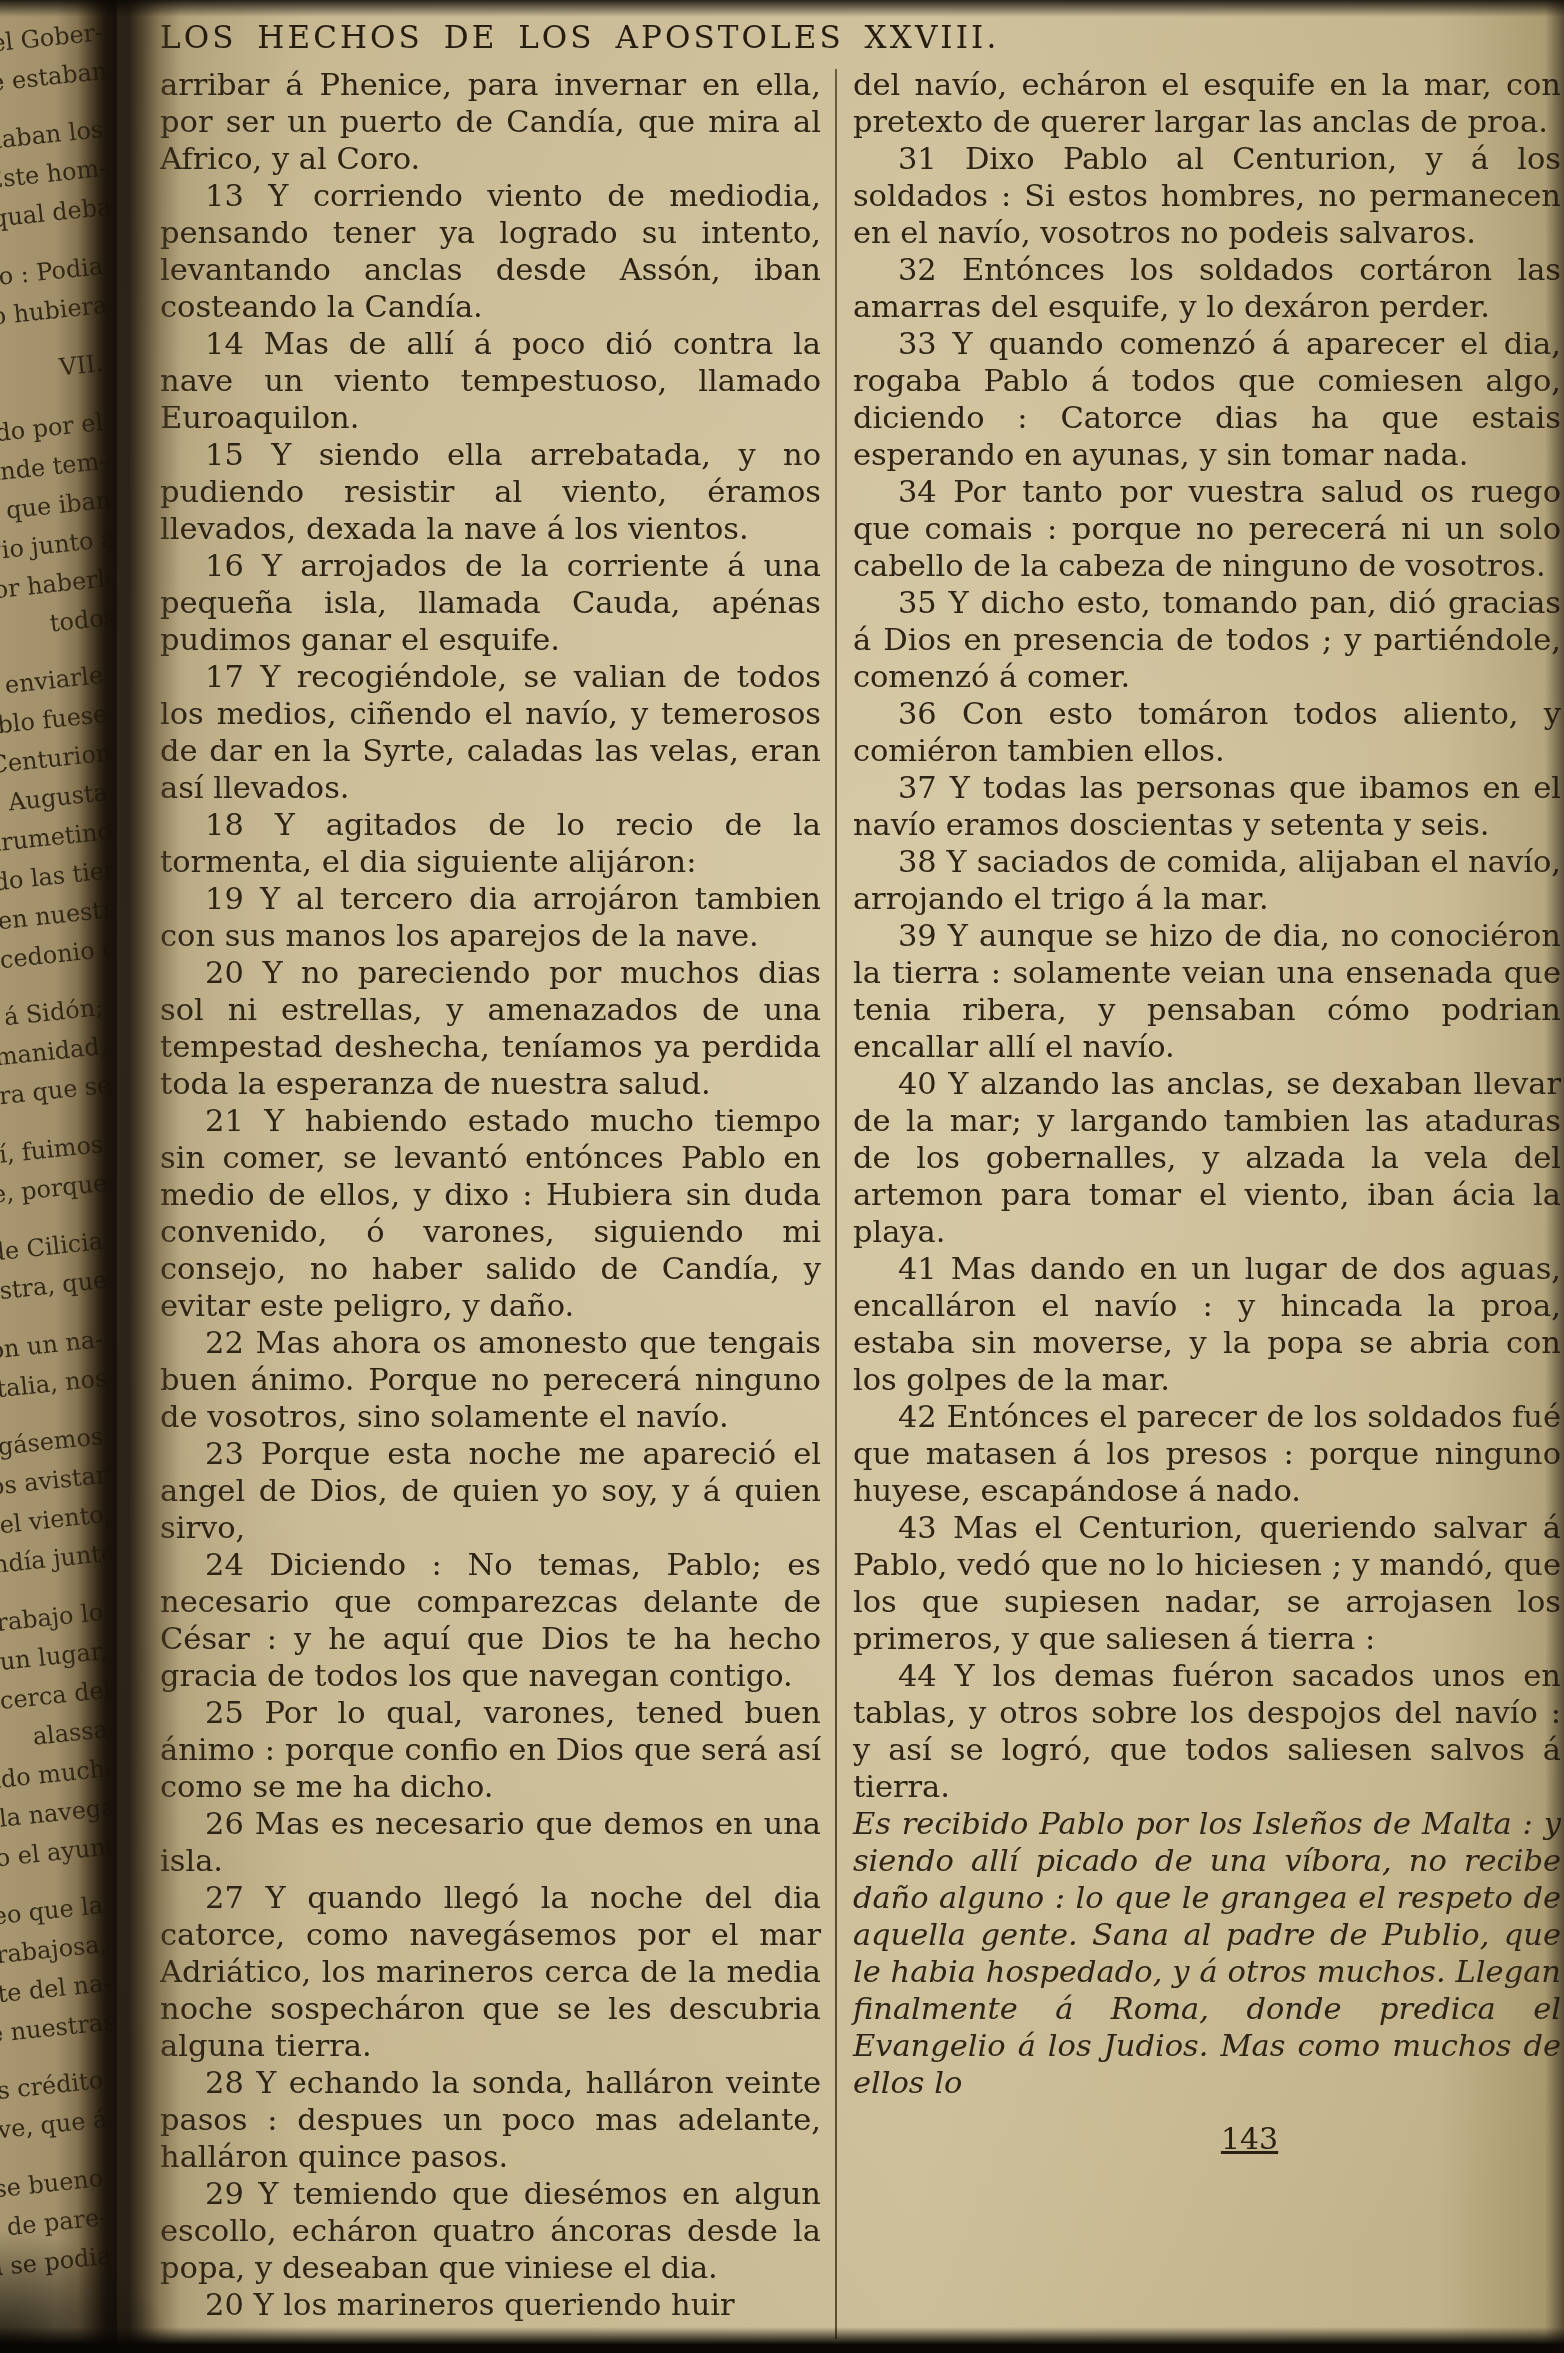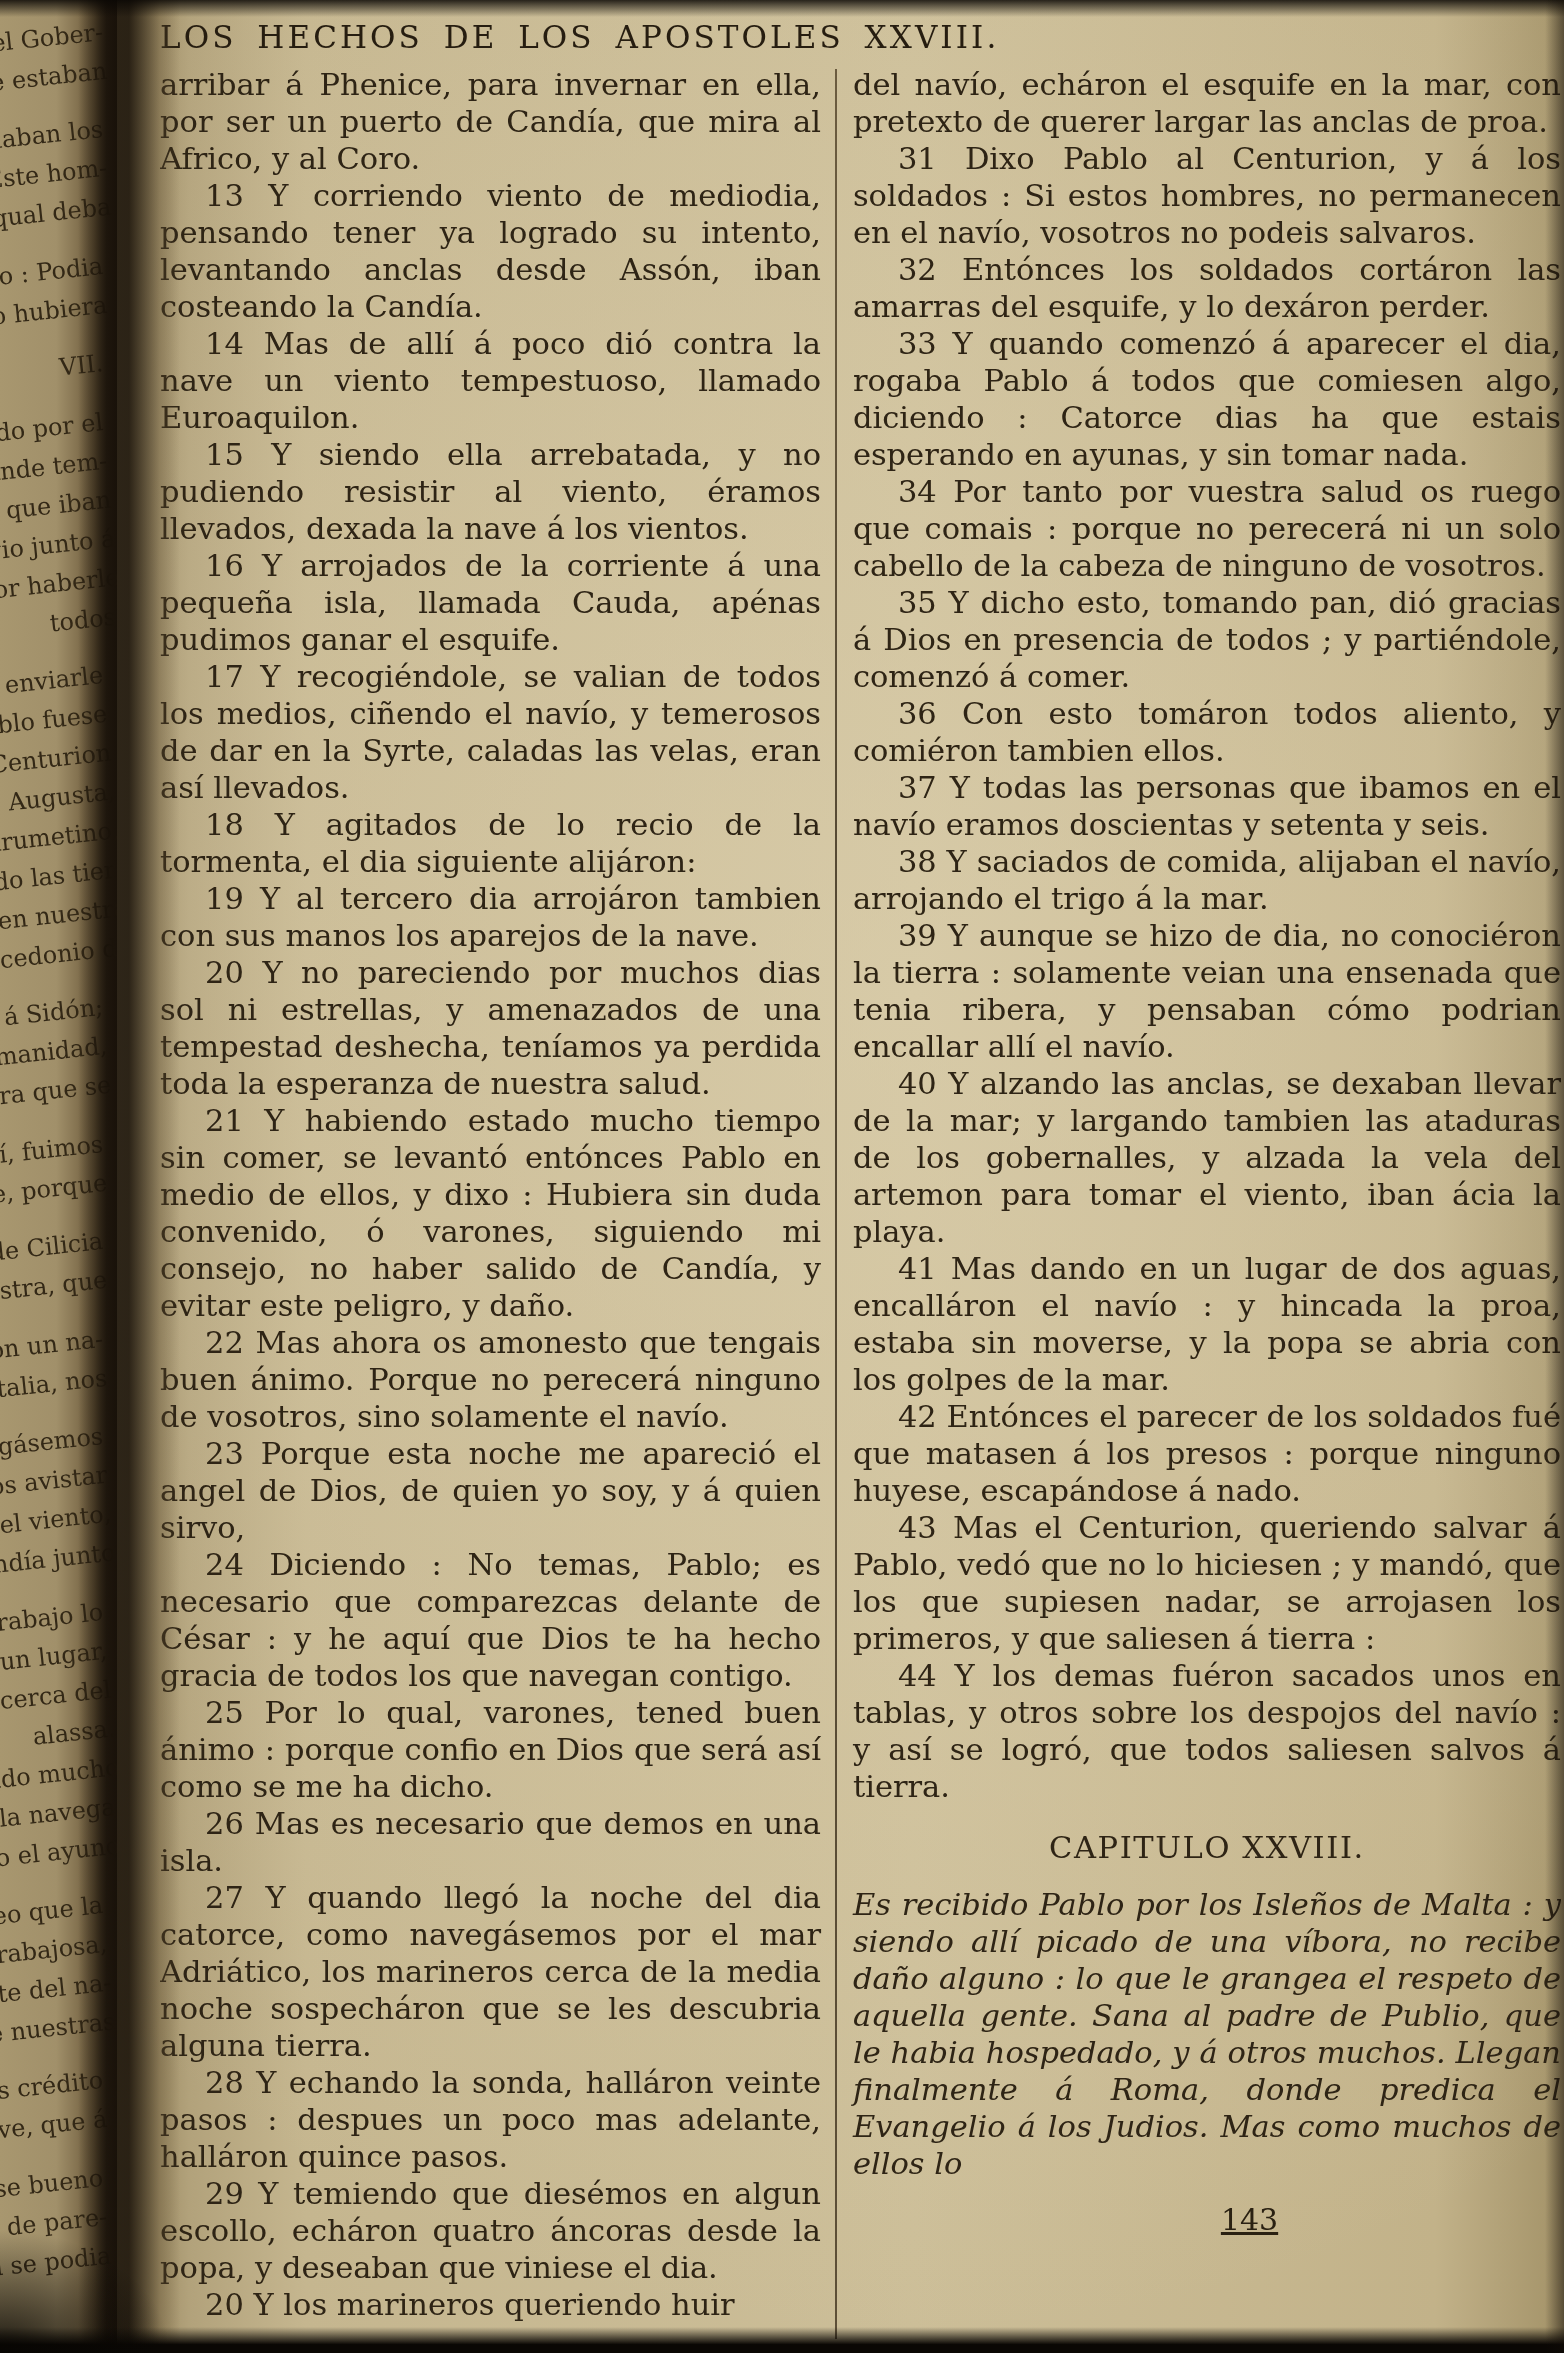--- a/index.html
+++ b/index.html
@@ -207,21 +207,20 @@
             <p class="verse">37  Y todas las personas que ibamos en el navío eramos doscientas y setenta y seis.</p>
             <p class="verse">38  Y saciados de comida, alijaban el navío, arrojando el trigo á la mar.</p>
             <p class="verse">39  Y aunque se hizo de dia, no conociéron la tierra : solamente veian una ensenada que tenia ribera, y pensaban cómo podrian encallar allí el navío.</p>
             <p class="verse">40  Y alzando las anclas, se dexaban llevar de la mar; y largando tambien las ataduras de los gobernalles, y alzada la vela del artemon para tomar el viento, iban ácia la playa.</p>
             <p class="verse">41  Mas dando en un lugar de dos aguas, encalláron el navío : y hincada la proa, estaba sin moverse, y la popa se abria con los golpes de la mar.</p>
             <p class="verse">42  Entónces el parecer de los soldados fué que matasen á los presos : porque ninguno huyese, escapándose á nado.</p>
             <p class="verse">43  Mas el Centurion, queriendo salvar á Pablo, vedó que no lo hiciesen ; y mandó, que los que supiesen nadar, se arrojasen los primeros, y que saliesen á tierra :</p>
             <p class="verse">44  Y los demas fuéron sacados unos en tablas, y otros sobre los despojos del navío : y así se logró, que todos saliesen salvos á tierra.</p>
           </div>
 
-        <p class="chapter-heading">CAPITULO XXVIII.</p>
 
         <p class="chapter-summary">Es recibido Pablo por los Isleños de Malta : y siendo allí picado de una víbora, no recibe daño alguno : lo que le grangea el respeto de aquella gente. Sana al padre de Publio, que le habia hospedado, y á otros muchos. Llegan finalmente á Roma, donde predica el Evangelio á los Judios. Mas como muchos de ellos lo</p>
 
         <div class="page-number">143</div>
       </div>
 
     </div>
   </div>
 
   <div class="top-shadow"></div>

